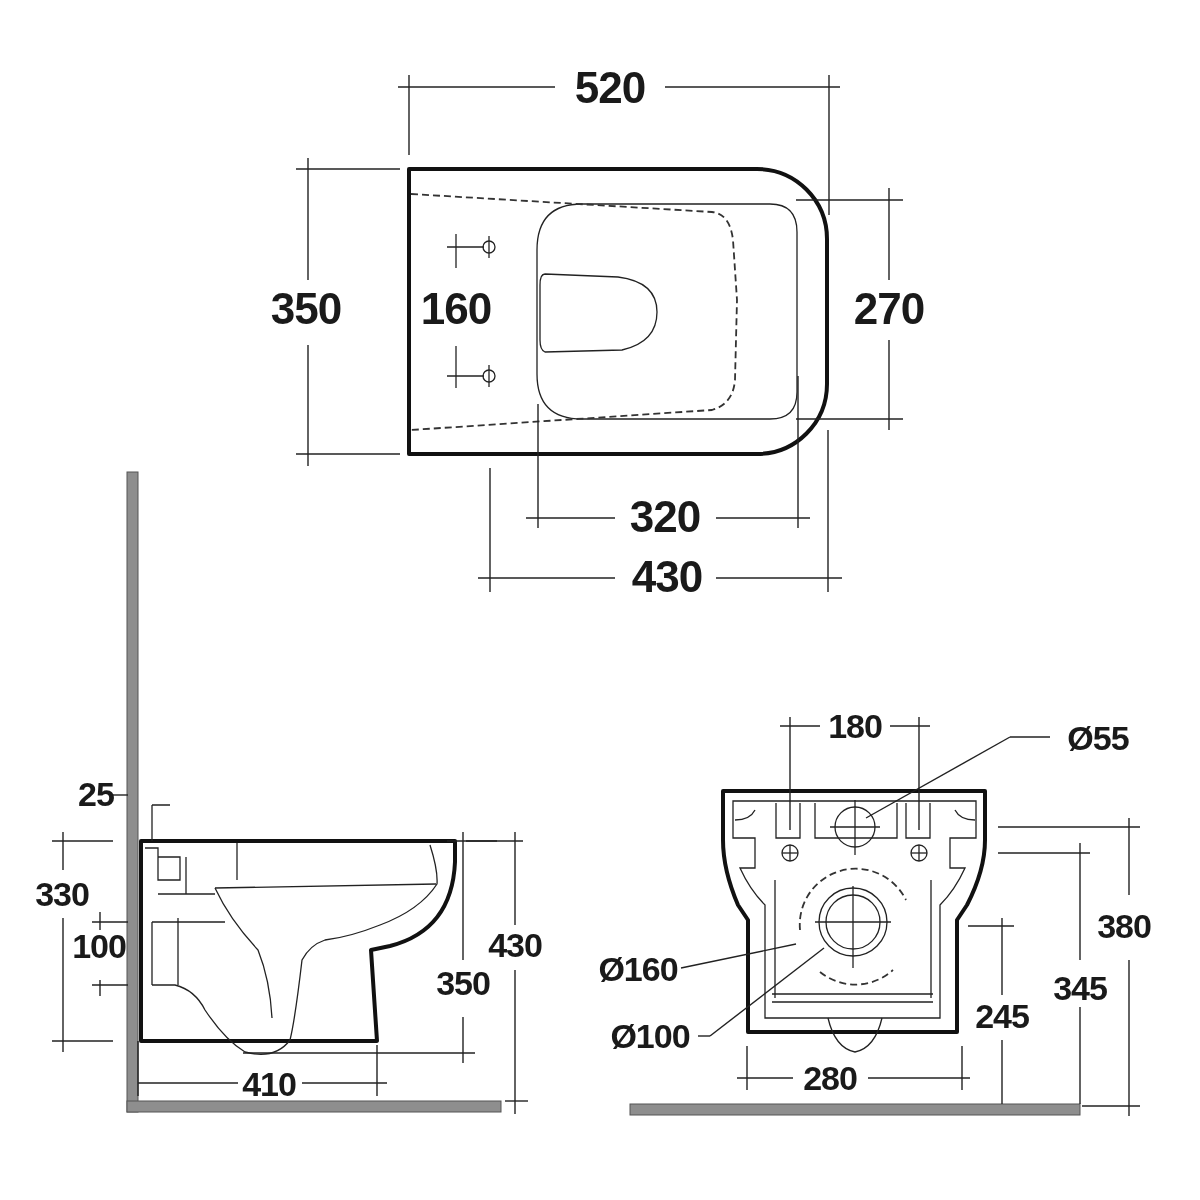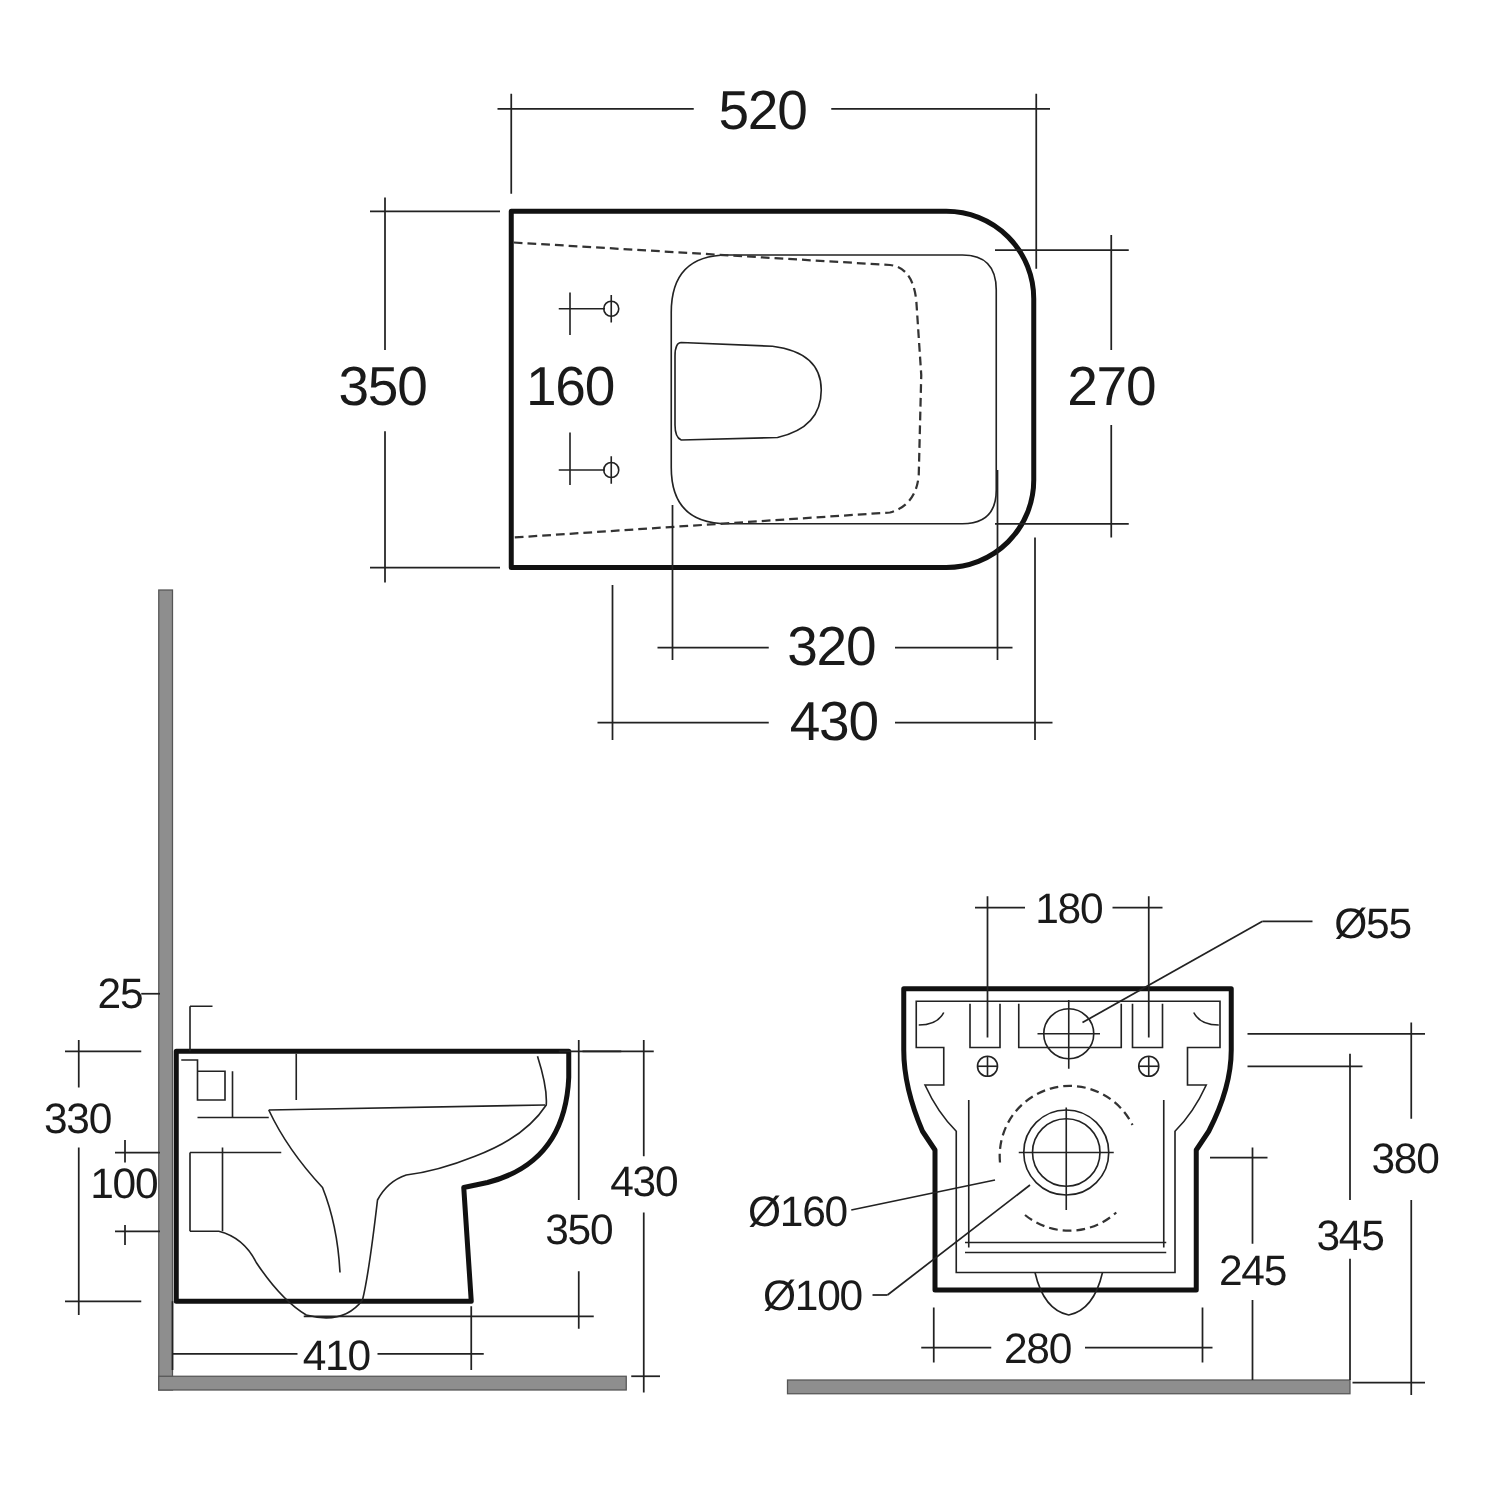--- a/index.html
+++ b/index.html
@@ -1,16 +1,16 @@
 <!DOCTYPE html>
 <html><head>
 <meta charset="utf-8">
 <style>
   html, body { margin:0; padding:0; background:#ffffff; }
-  #stage { position:relative; width:1200px; height:1200px; background:#fff; overflow:hidden; }
+  #stage { position:relative; width:1200px; height:1200px; background:#fff; overflow:hidden;font-weight:bold; }
   svg { position:absolute; left:0; top:0; }
   .lbl { font-family:"Liberation Sans", sans-serif; fill:#1a1a1a; letter-spacing:-1px; }
   .big { font-size:44px; }
   .mid { font-size:34px; }
   .dim { stroke:#222; stroke-width:1.4; fill:none; }
   .thick { stroke:#111; stroke-width:4; fill:none; stroke-linejoin:round; }
   .thin { stroke:#222; stroke-width:1.3; fill:none; }
   .dash { stroke:#333; stroke-width:1.8; fill:none; stroke-dasharray:7 4; }
   .wall { fill:#8e8e8e; stroke:#555; stroke-width:1; }
 </style>

